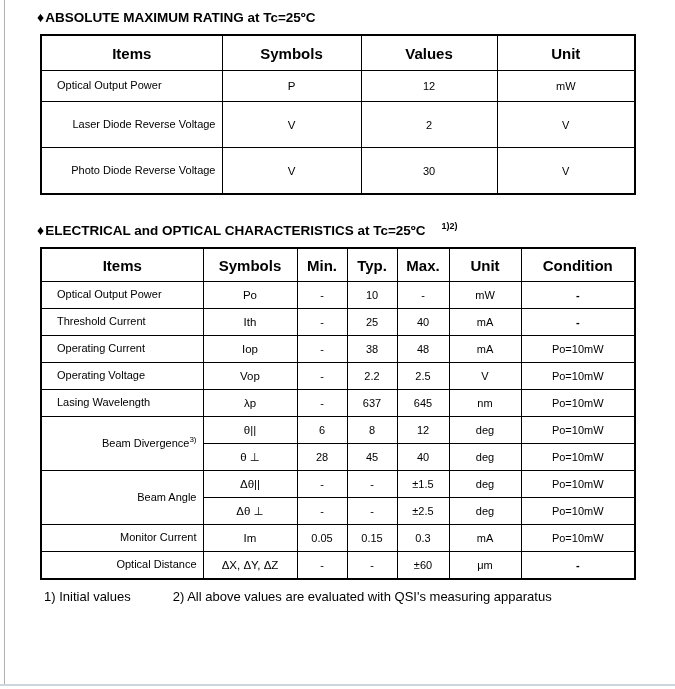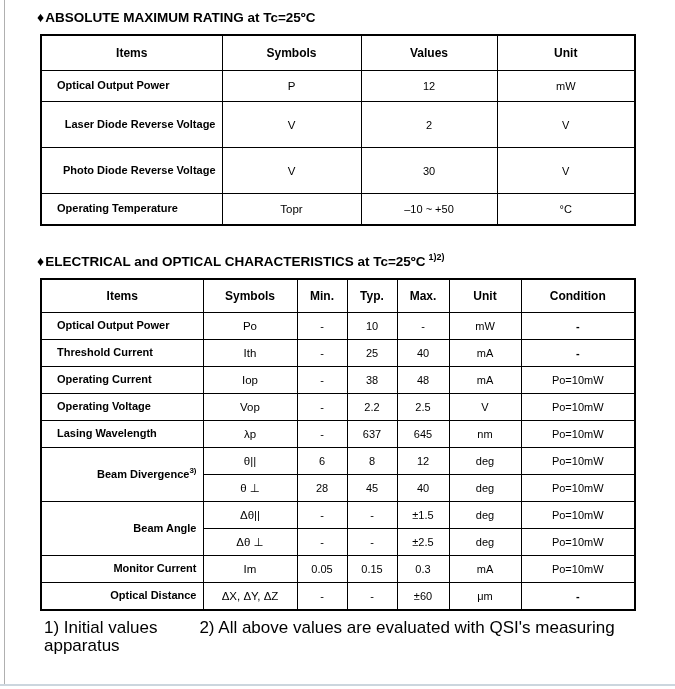--- a/index.html
+++ b/index.html
@@ -12,47 +12,47 @@
   .left-rule{position:absolute;left:4px;top:0;width:1px;height:684px;background:#b0b0b0;}
   .bottom-rule{position:absolute;left:0;top:684px;width:675px;height:2px;background:#ccd6de;}
   .content{position:absolute;left:0;top:0;width:675px;}
 
   .sec-title{
     margin:9px 0 0 37px;
     font-size:13.5px;font-weight:bold;white-space:nowrap;
   }
   .sec-title.second{margin-top:26px;}
   .diamond{font-size:14px;margin-right:1px;}
-  .sec-title sup{font-size:9px;font-weight:bold;vertical-align:6px;margin-left:3px;}
+  .sec-title sup{font-size:9px;font-weight:bold;vertical-align:6px;margin-left:16px;}
 
   table{
     border-collapse:collapse;table-layout:fixed;
     margin:9px 0 0 40px;width:594px;
     border:2px solid #000;
   }
   th,td{
     border:1px solid #000;
     text-align:center;vertical-align:middle;
     font-size:11px;padding:0;
     overflow:hidden;
   }
-  th{font-weight:bold;font-size:12px;}
+  th{font-weight:bold;font-size:15px;}
   #t1 th{height:34px;}
   #t1 td{height:30px;}
   #t1 tr.tall td{height:45px;}
   #t2 th{height:32px;}
   #t2 td{height:26px;}
 
-  .item-cell{font-weight:bold;text-align:left;padding-left:15px;padding-right:6px;line-height:1.55;}
+  .item-cell{font-weight:normal;text-align:left;padding-left:15px;padding-right:6px;line-height:1.55;}
   .item-cell.center{text-align:right;padding-left:6px;}
   .item-cell sup{font-size:8px;vertical-align:5px;}
   .sym{font-size:11.5px;}
   .bdash{font-weight:bold;}
 
-  .footnotes{margin:8px 0 0 44px;font-size:17px;line-height:18px;}
+  .footnotes{margin:8px 0 0 44px;font-size:13px;line-height:18px;}
   .fn-gap{display:inline-block;margin-right:42px;}
 </style>
 </head>
 <body>
 
 <div class="left-rule"></div>
 <div class="bottom-rule"></div>
 
 <div class="content">
 
@@ -84,26 +84,20 @@
         <td class="item-cell center">Laser Diode Reverse Voltage</td>
         <td class="sym">V</td>
         <td>2</td>
         <td>V</td>
       </tr>
       <tr class="tall">
         <td class="item-cell center">Photo Diode Reverse Voltage</td>
         <td class="sym">V</td>
         <td>30</td>
         <td>V</td>
-      </tr>
-      <tr>
-        <td class="item-cell">Operating Temperature</td>
-        <td class="sym">Topr</td>
-        <td>–10 ~ +50</td>
-        <td>°C</td>
       </tr>
     </tbody>
   </table>
 
   <div class="sec-title second"><span class="diamond">♦</span><span>ELECTRICAL and OPTICAL CHARACTERISTICS at Tc=25ºC</span><sup>1)2)</sup></div>
 
   <table id="t2">
     <colgroup>
         <col style="width:162px">
         <col style="width:94px">

